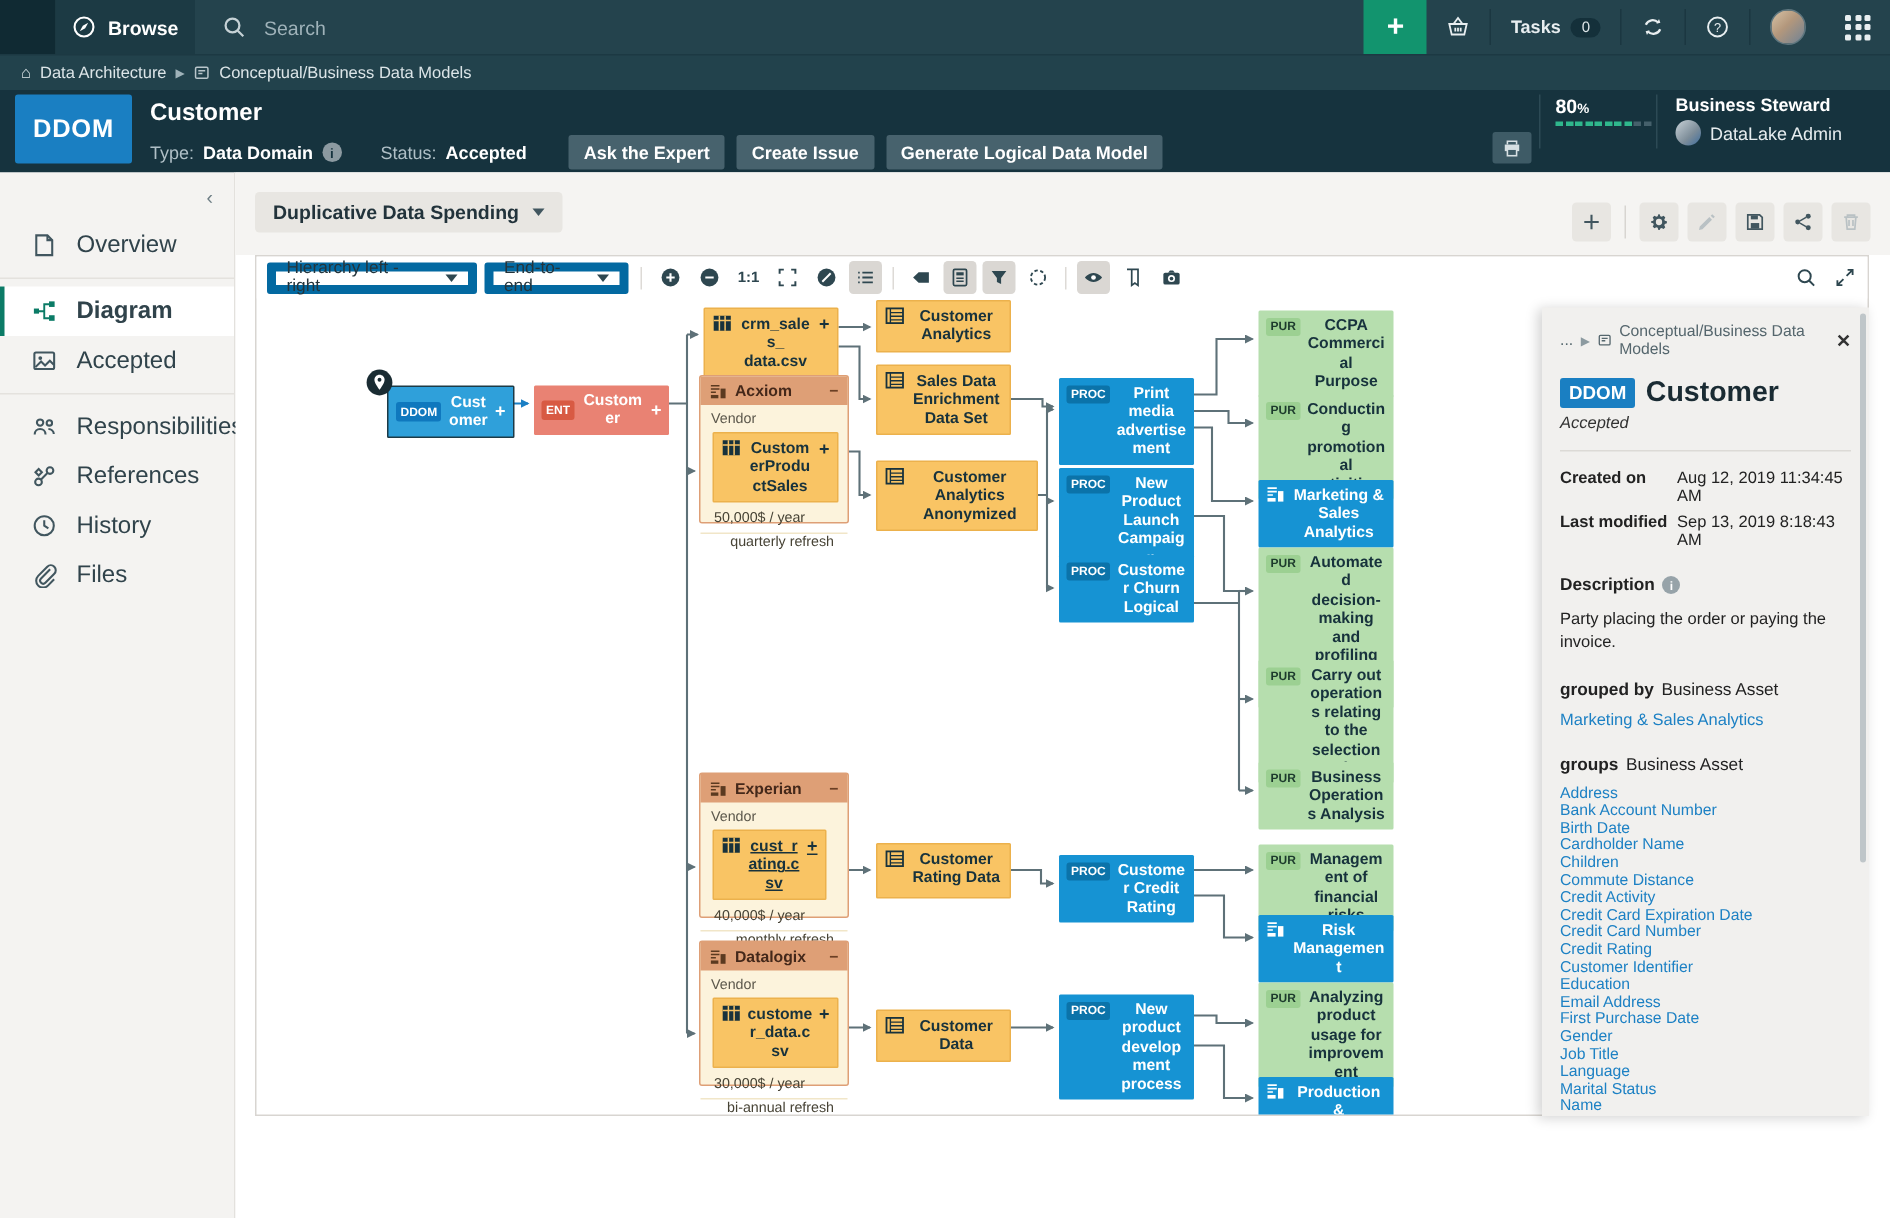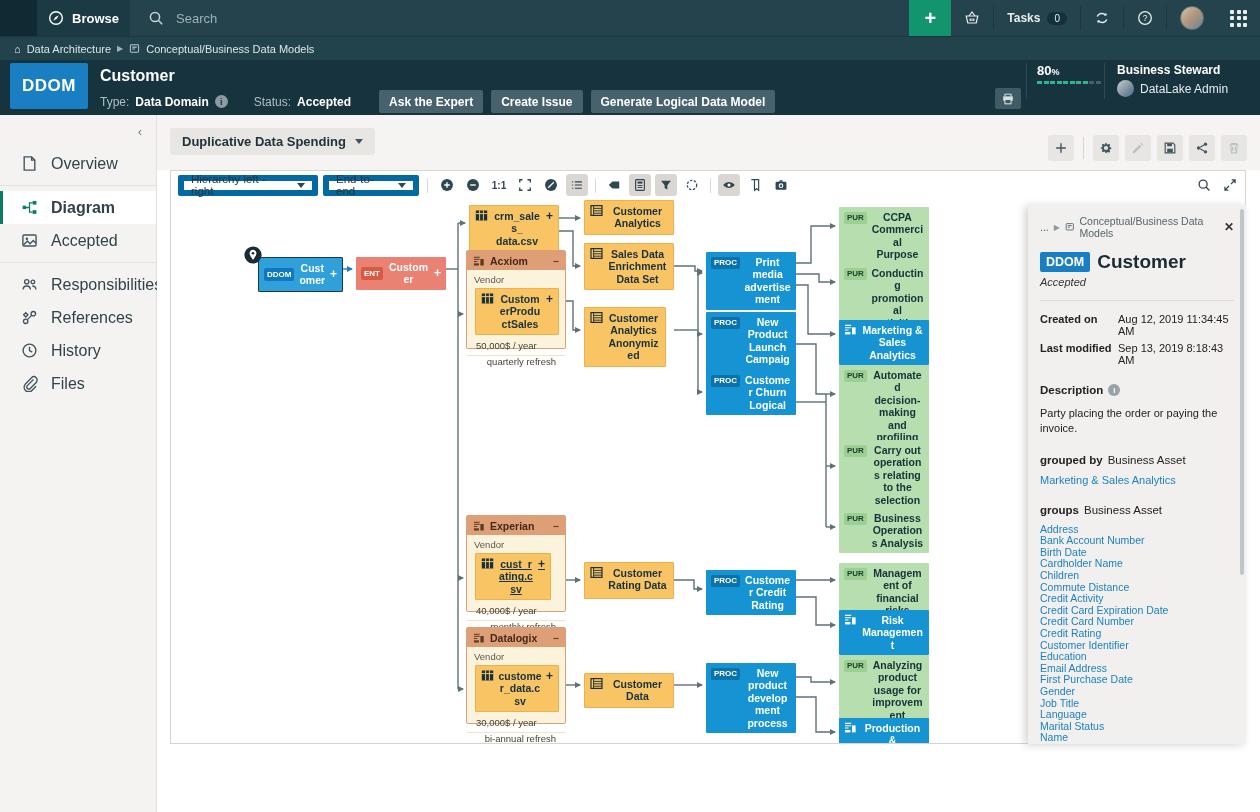--- a/index.html
+++ b/index.html
@@ -599,21 +599,21 @@
           </div>
           <div class="node node-dataset" style="left: 413px; top: 72px; width: 90px; min-height: 45px;">
             <span class="nico">
               <svg viewBox="0 0 13 13" fill="none" stroke="currentColor">
                 <rect x="1" y="1.6" width="11" height="9.8" stroke-width="1.2"></rect>
                 <path d="M3.6 1.6v9.8M3.6 4.4h8.4M3.6 6.8h8.4M3.6 9.2h8.4" stroke-width="0.9"></path>
               </svg>
             </span>
             <span class="nlabel">Sales Data Enrichment Data Set</span>
           </div>
-          <div class="node node-dataset" style="left: 413px; top: 136px; width: 82px; min-height: 45px;">
+          <div class="node node-dataset" style="left: 413px; top: 136px; width: 108px; min-height: 45px;">
             <span class="nico">
               <svg viewBox="0 0 13 13" fill="none" stroke="currentColor">
                 <rect x="1" y="1.6" width="11" height="9.8" stroke-width="1.2"></rect>
                 <path d="M3.6 1.6v9.8M3.6 4.4h8.4M3.6 6.8h8.4M3.6 9.2h8.4" stroke-width="0.9"></path>
               </svg>
             </span>
             <span class="nlabel">Customer Analytics Anonymized</span>
           </div>
           <div class="node node-proc" style="left: 535px; top: 81px; width: 90px; min-height: 42px;">
             <span class="nbadge">PROC</span>

